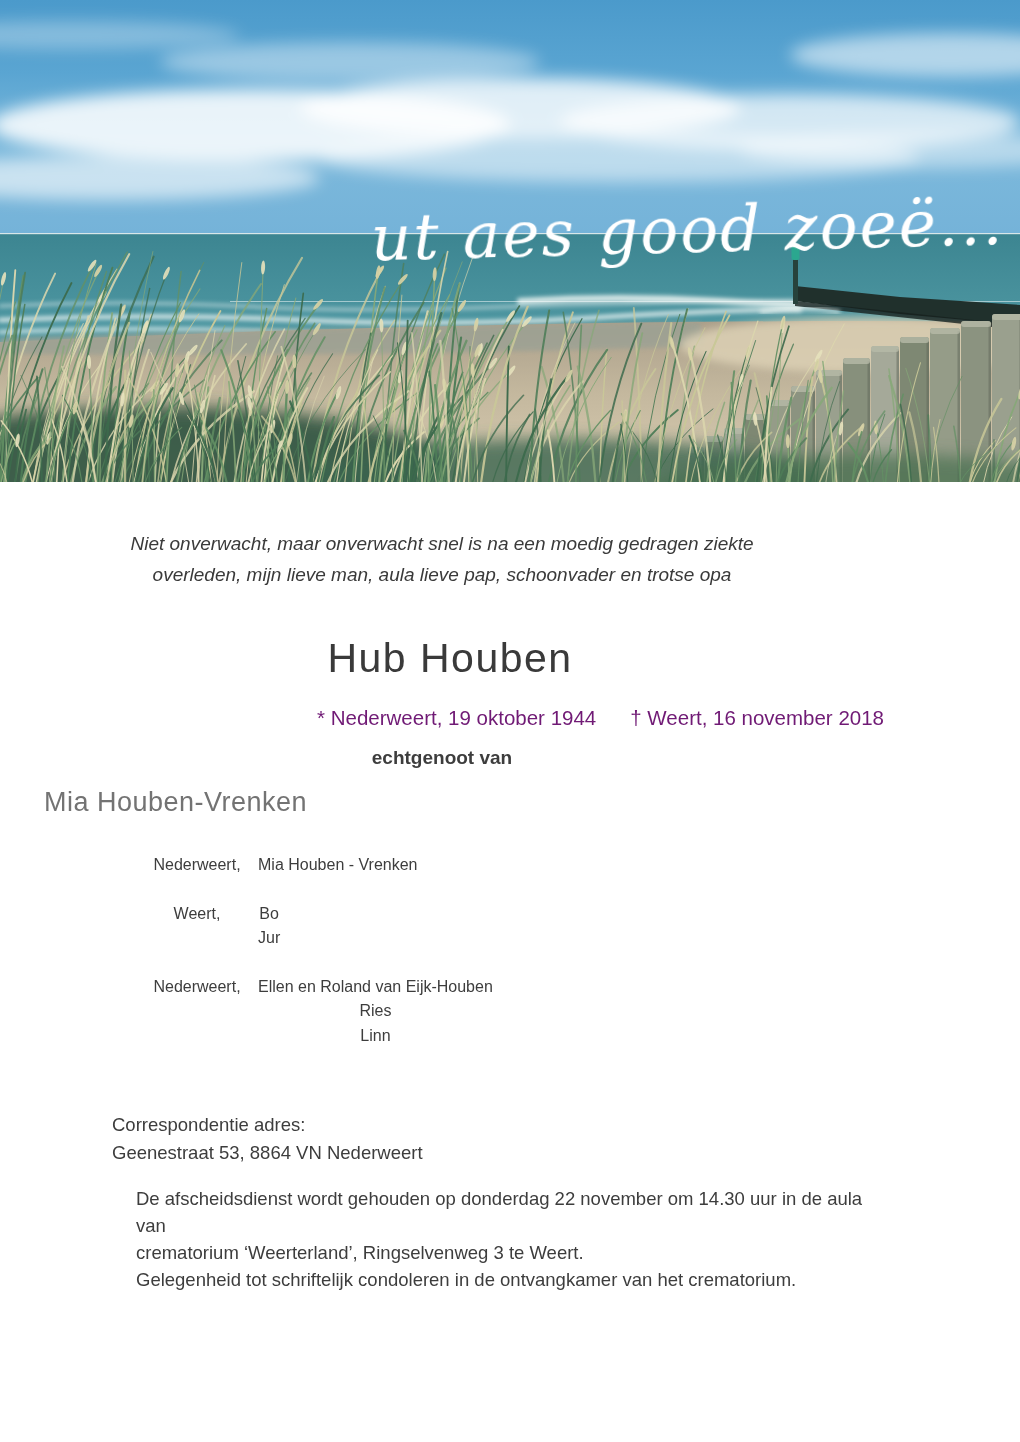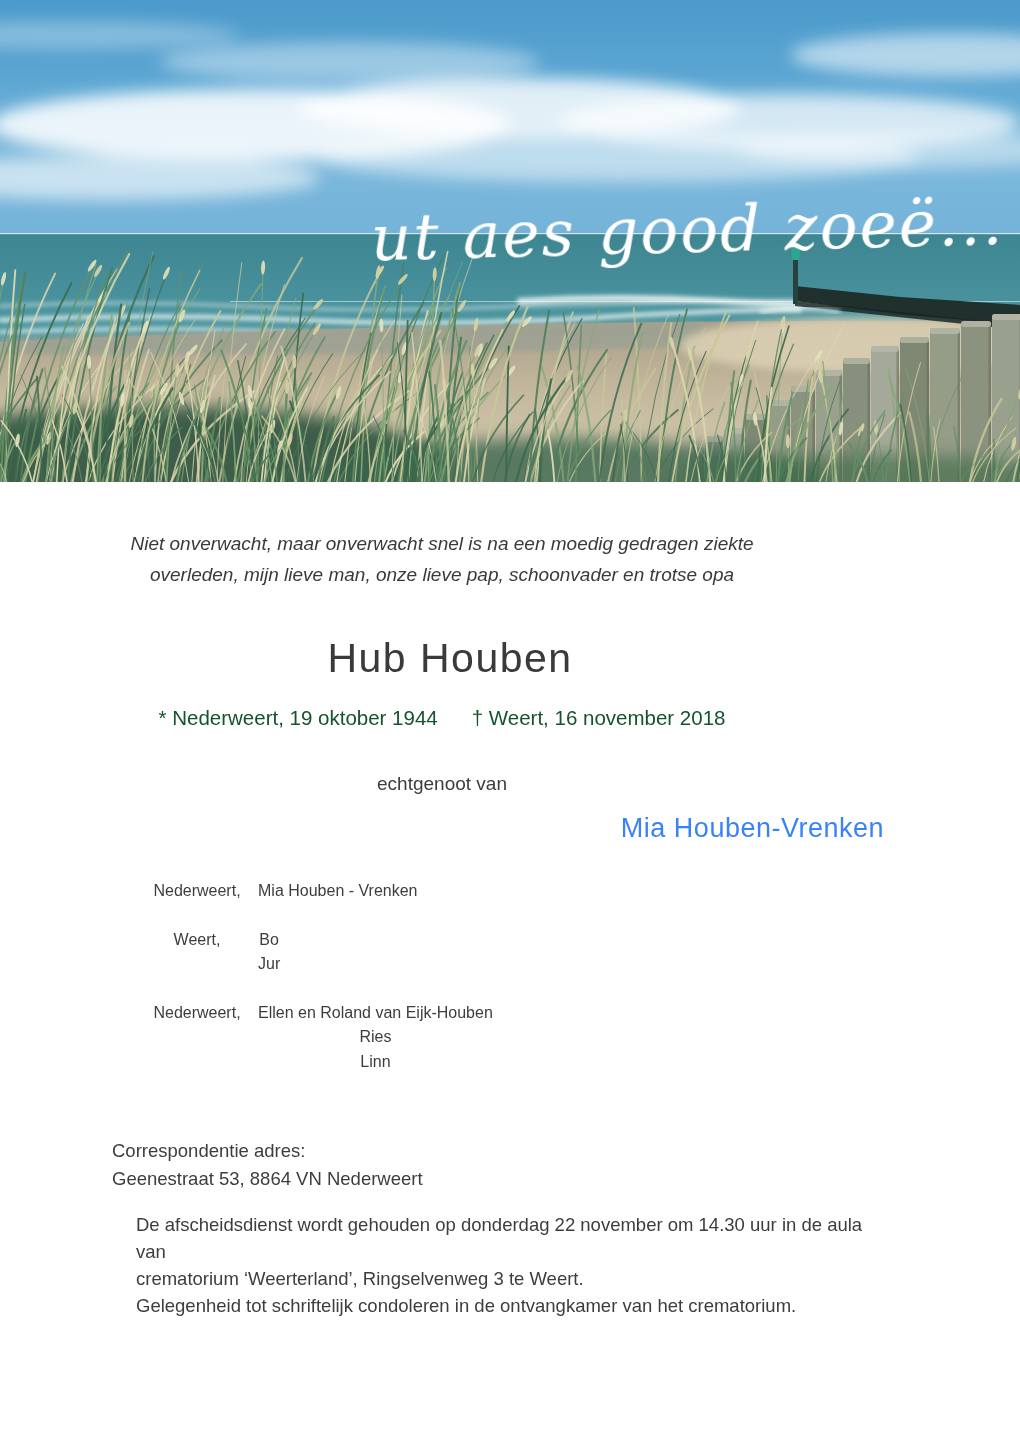--- a/index.html
+++ b/index.html
@@ -26,39 +26,41 @@
     text-align:center;
     font-size:41px;
     line-height:48px;
     letter-spacing:1.5px;
     color:#3a3a3a;
     font-weight:400;
     margin-left:16px;
   }
   .dates{
     margin-top:22px;
-    text-align:center;
+    text-align:right;
     font-size:20.5px;
     line-height:28px;
-    color:#14532d;
+    color:#701a75;
   }
   .dates .death{margin-left:34px;}
   .relation{
-    margin-top:39px;
+    margin-top:13px;
     text-align:center;
     font-size:19px;
     line-height:26px;
+    font-weight:bold;
   }
   .spouse{
     margin-top:13px;
-    text-align:right;
+    text-align:left;
     font-size:27px;
     line-height:36px;
     letter-spacing:0.5px;
-    color:#3b82f6;
+    color:#737373;
+    padding-left:44px;
   }
   .family{
     margin:33px 0 0 136px;
     font-size:16px;
     line-height:24.5px;
     text-align:center;
   }
   .family-row{display:flex;margin-bottom:24px;}
   .family-row:last-child{margin-bottom:0;}
   .family-place{width:122px;flex:0 0 122px;}
@@ -650,21 +652,21 @@
         <path d="M868.9,486 Q863.8,462.4 848.4,443.1" stroke="#639064" stroke-width="2.10" fill="none" opacity="0.98" stroke-linecap="round"></path>
       </g>
 
     <text x="688" y="252" text-anchor="middle" font-family="'DejaVu Serif', serif" font-style="italic" font-size="63" fill="#ffffff" letter-spacing="2" transform="rotate(-1.5 688 252)">ut aes good zoeë...</text>
   </svg>
 
   <div class="textblock">
 
     <div class="intro">
       <div>Niet onverwacht, maar onverwacht snel is na een moedig gedragen ziekte</div>
-      <div>overleden, mijn lieve man, onze lieve pap, schoonvader en trotse opa</div>
+      <div>overleden, mijn lieve man, aula lieve pap, schoonvader en trotse opa</div>
     </div>
 
     <div class="name">Hub Houben</div>
 
     <div class="dates">
       <span class="birth">* Nederweert, 19 oktober 1944</span><span class="death">† Weert, 16 november 2018</span>
     </div>
 
     <div class="relation">echtgenoot van</div>
 

